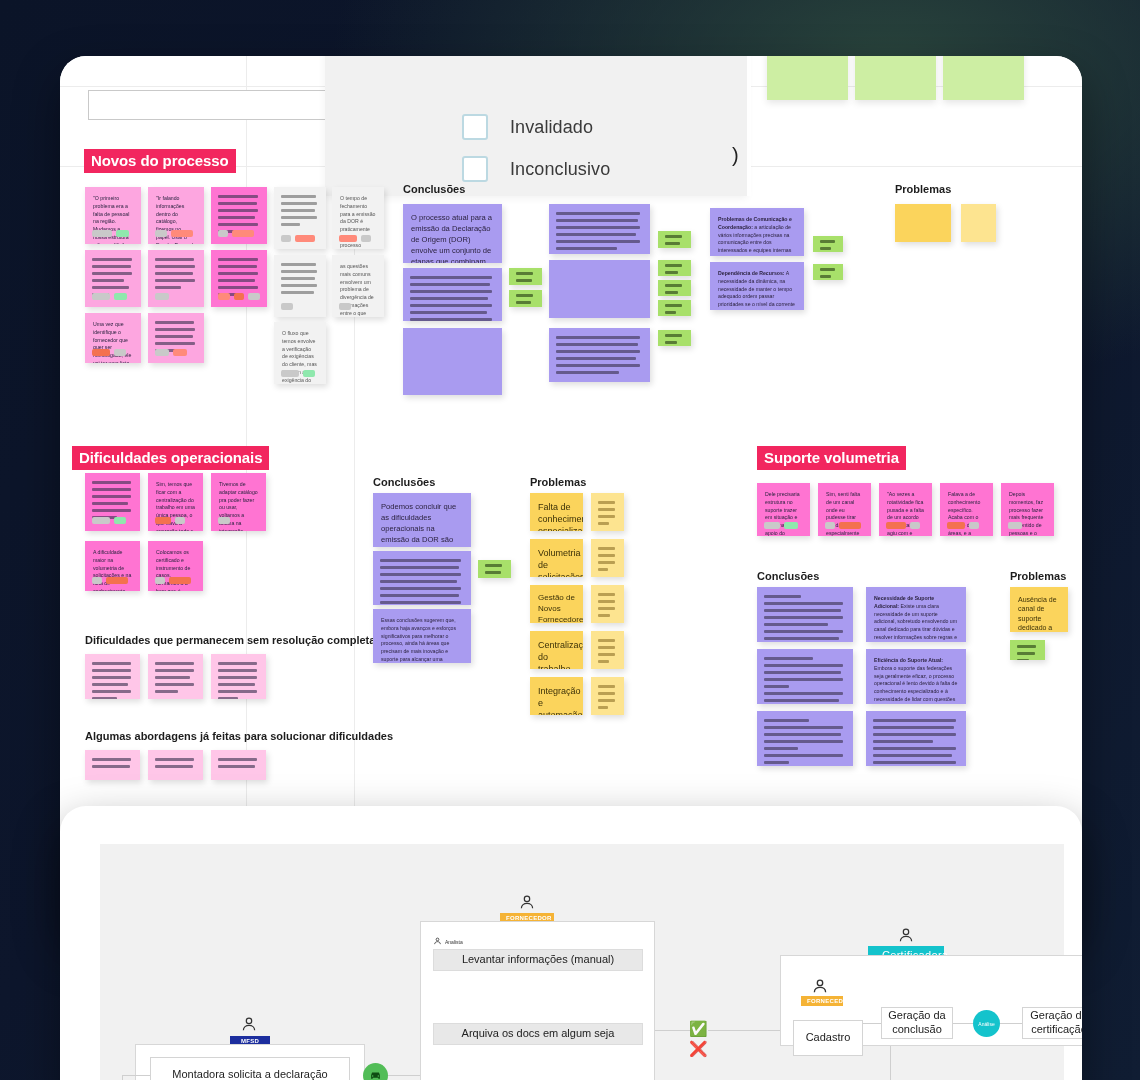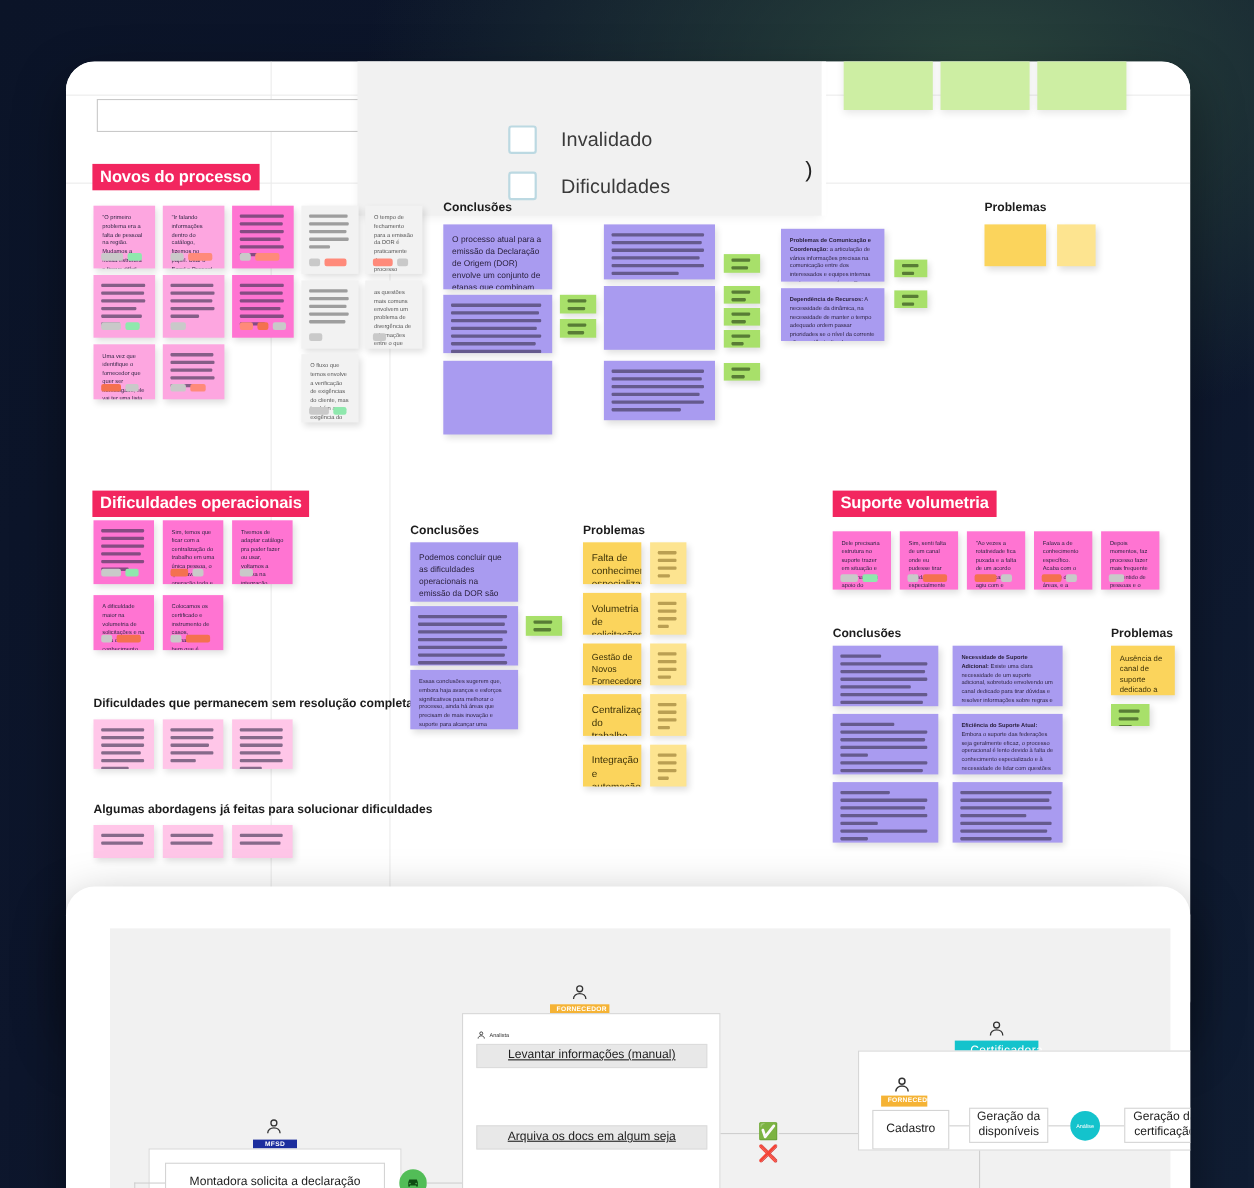--- a/index.html
+++ b/index.html
@@ -111,21 +111,21 @@
     padding:2px 6px; letter-spacing:.3px; text-align:center; white-space:nowrap;
   }
   .lane-badge.big{ font-size:11px; font-weight:normal; padding:3px 14px; }
   .person{ position:absolute; width:18px; height:18px; }
 
   .fbox{
     position:absolute; border:1px solid #d4d4d4; background:#fff;
     display:flex; align-items:center; justify-content:center; text-align:center;
     font-size:11px; color:#222; line-height:1.25; padding:3px 6px;
   }
-  .fbox.filled{ background:#e8e8e8; border-color:#dcdcdc;text-decoration:underline; }
+  .fbox.filled{ background:#e8e8e8; border-color:#dcdcdc; }
   .connector{ position:absolute; background:#cfcfcf; }
   .circle-icon{
     position:absolute; border-radius:50%; display:flex;
     align-items:center; justify-content:center; color:#fff;
   }
   .mini-actor{ position:absolute; display:flex; align-items:center; gap:3px; font-size:5px; color:#333; }
   .mark{ position:absolute; font-size:15px; font-weight:bold; }
 </style>
 </head>
 <body>
@@ -144,21 +144,21 @@
     <div class="top-green" style="left:795px; width:81px;"></div>
     <div class="top-green" style="left:883px; width:81px;"></div>
 
     <div id="checkbox-panel">
       <div class="cb-row" style="top:66px">
         <div class="cb-box"></div>
         <div class="cb-label">Invalidado</div>
       </div>
       <div class="cb-row" style="top:108px">
         <div class="cb-box"></div>
-        <div class="cb-label">Dificuldades</div>
+        <div class="cb-label">Inconclusivo</div>
       </div>
     </div>
     <div id="panel-right-white"></div>
     <div id="panel-paren">)</div>
 
     <div class="sect-title" style="left:24px; top:93px;">Novos do processo</div>
 
     <div class="note pink2" style="left:25px; top:131px; width:56px; height:57px;">
       <div class="ntext">"O primeiro problema era a falta de pessoal na região. Mudamos a nossa estrutura e ficava difícil conciliar a cadeia de fornecedores do país inteiro."</div>
       <div class="tags">
@@ -399,21 +399,21 @@
       <div class="lines" style="top:4px">
           <div class="ln" style="width:92%"></div>
           <div class="ln" style="width:66%"></div>
         </div>
     </div>
 
     <div class="col-title" style="left:835px; top:127px;">Problemas</div>
     <div class="note yellow" style="left:835px; top:148px; width:56px; height:38px;"></div>
     <div class="note yellow2" style="left:901px; top:148px; width:35px; height:38px;"></div>
 
-    <div class="sect-title" style="left:24px; top:390px;">Dificuldades operacionais</div>
+    <div class="sect-title" style="left:12px; top:390px;">Dificuldades operacionais</div>
 
     <div class="note pink" style="left:25px; top:417px; width:55px; height:58px;">
       <div class="lines">
         <div class="ln" style="width:96%"></div>
           <div class="ln" style="width:94%"></div>
           <div class="ln" style="width:96%"></div>
         <div class="ln" style="width:88%"></div>
           <div class="ln" style="width:96%"></div>
           <div class="ln" style="width:62%"></div>
       </div>
@@ -745,23 +745,23 @@
     </svg>
     <div class="lane-badge big" style="left:768px; top:102px; width:76px; background:#14c3cc;">Certificadora</div>
     <div class="lane" style="left:680px; top:111px; width:340px; height:91px;"></div>
 
     <svg class="person" style="left:711px; top:134px;" viewBox="0 0 24 24">
       <circle cx="12" cy="6.5" r="3.6" fill="none" stroke="#333" stroke-width="1.8"></circle>
       <path d="M4.5 19c0-4.2 3.4-6.6 7.5-6.6s7.5 2.4 7.5 6.6" fill="none" stroke="#333" stroke-width="1.8"></path>
     </svg>
     <div class="lane-badge" style="left:701px; top:152px; width:42px; background:#f5b335;">FORNECEDOR</div>
 
-    <div class="fbox" style="left:693px; top:165px; width:70px; height:36px;">Cadastro</div>
+    <div class="fbox" style="left:693px; top:176px; width:70px; height:36px;">Cadastro</div>
     <div class="connector" style="left:763px; top:179px; width:18px; height:1px;"></div>
-    <div class="fbox" style="left:781px; top:163px; width:72px; height:32px;">Geração da disponíveis</div>
+    <div class="fbox" style="left:781px; top:163px; width:72px; height:32px;">Geração da conclusão</div>
     <div class="connector" style="left:853px; top:179px; width:20px; height:1px;"></div>
     <div class="circle-icon" style="left:873px; top:166px; width:27px; height:27px; background:#14c3cc; font-size:5px;">Análise</div>
     <div class="connector" style="left:900px; top:179px; width:22px; height:1px;"></div>
     <div class="fbox" style="left:922px; top:163px; width:74px; height:32px;">Geração da certificação</div>
 
     <div class="connector" style="left:790px; top:202px; width:1px; height:40px;"></div>
 
   </div>
 </div>
 

